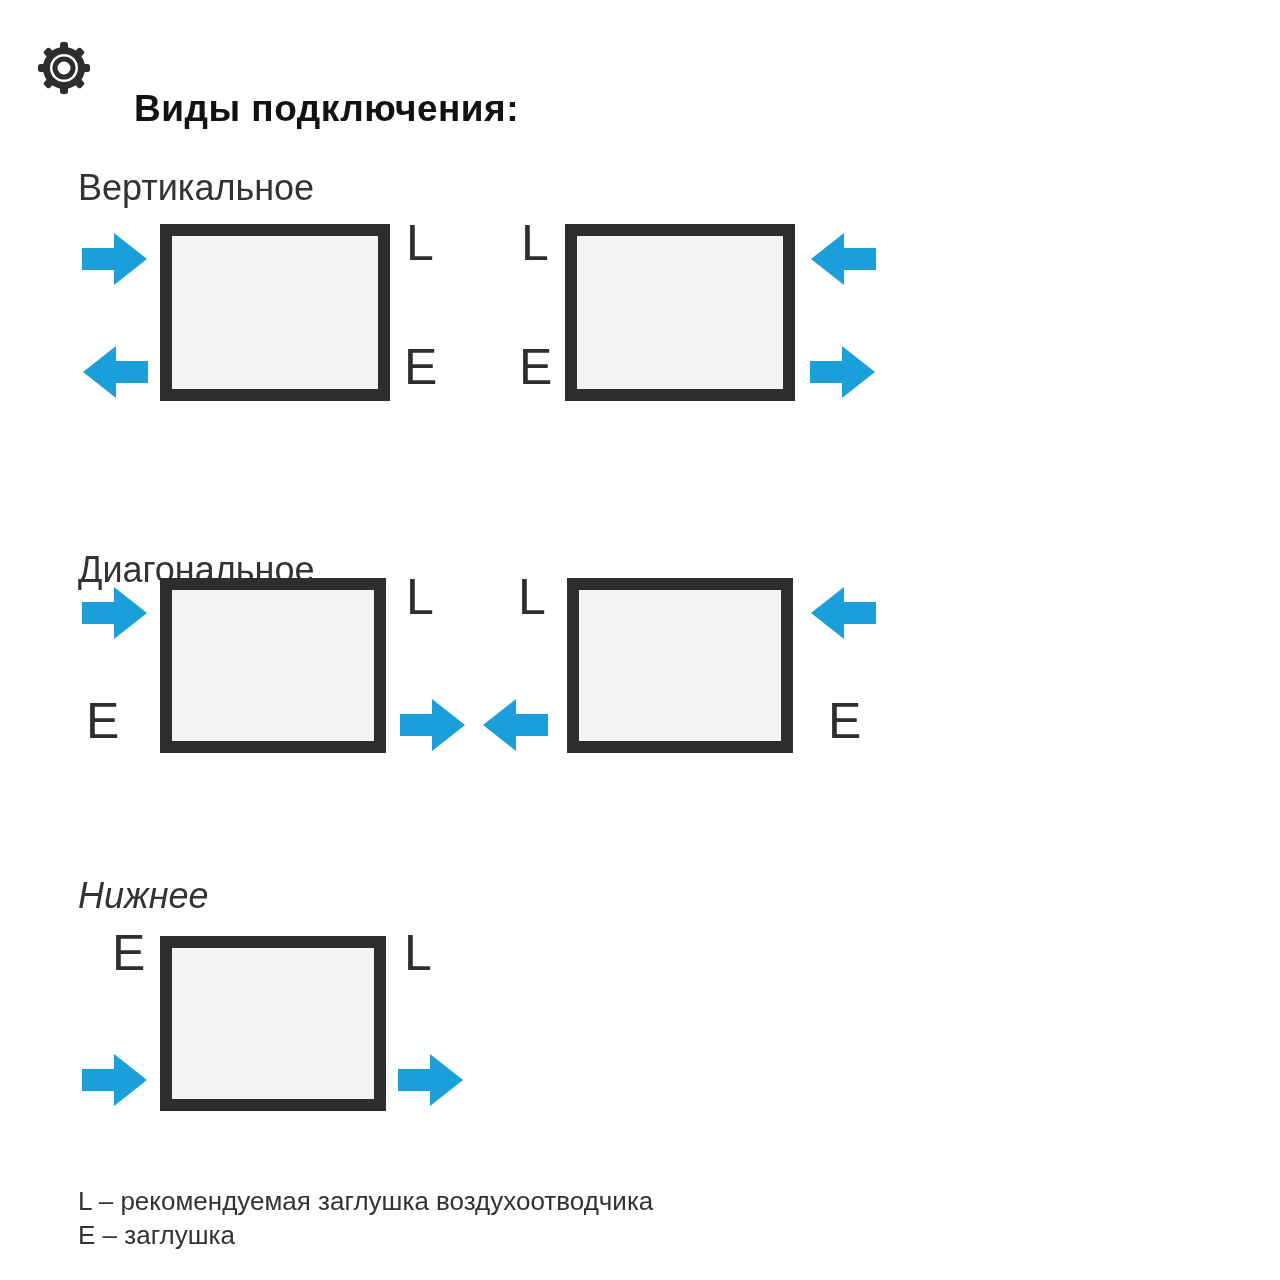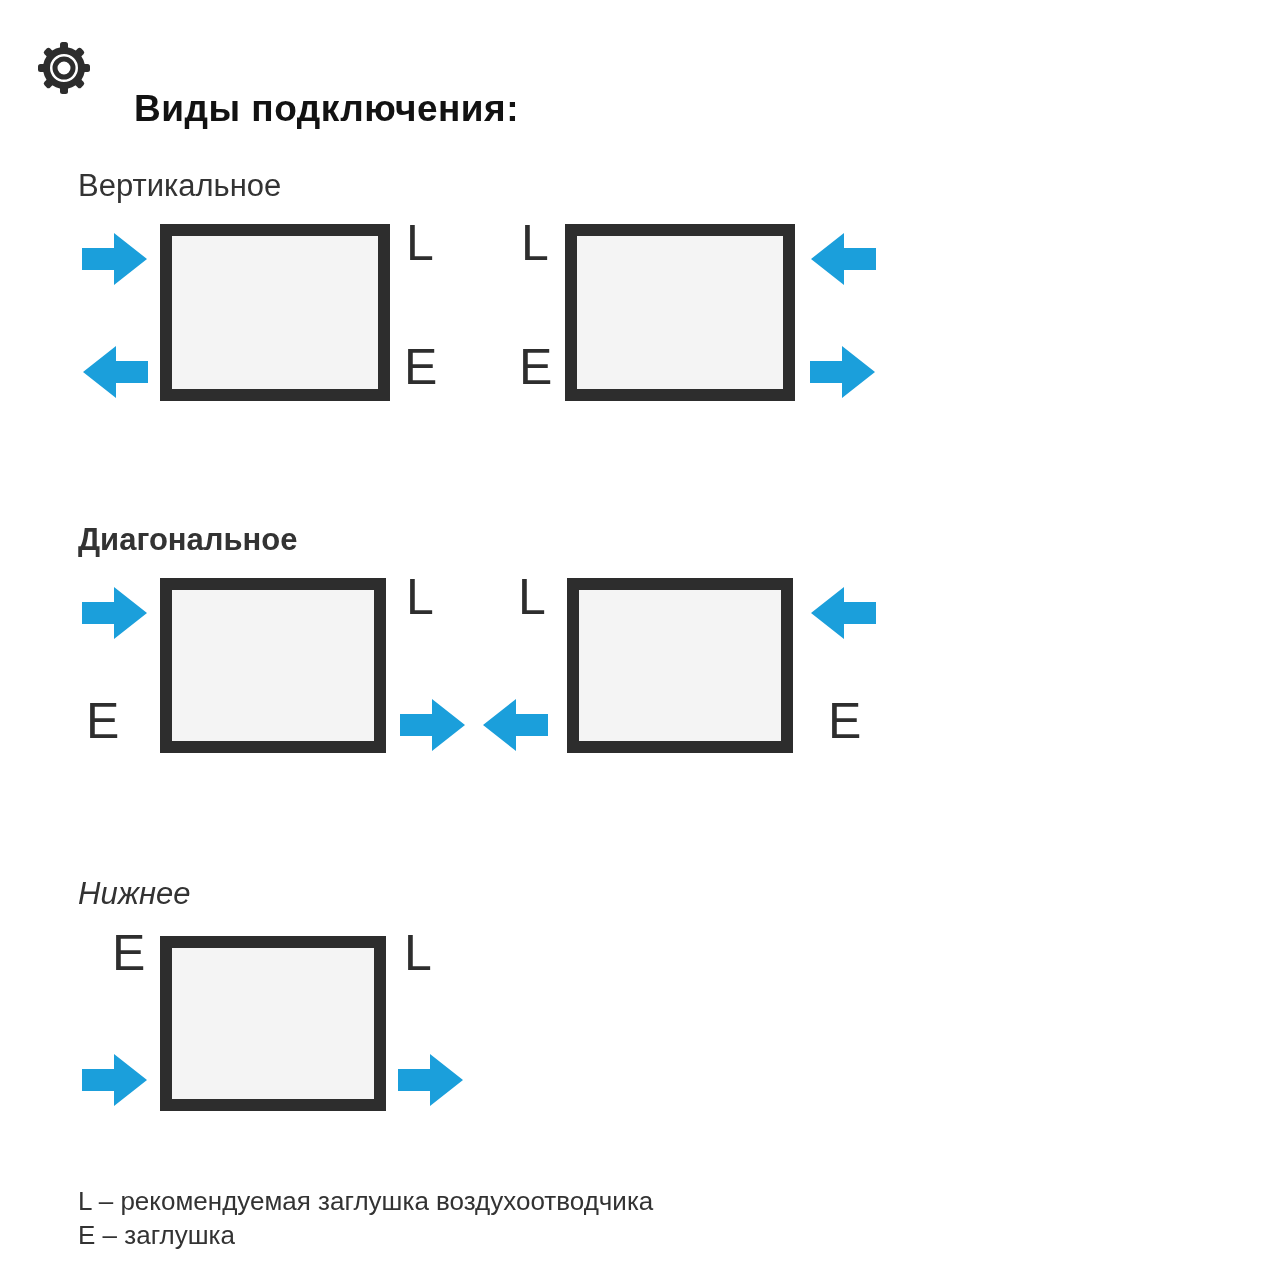--- a/index.html
+++ b/index.html
@@ -15,21 +15,21 @@
     font-family:"Liberation Sans", sans-serif;
     position:relative;
     overflow:hidden;
   }
   .abs{position:absolute;}
   .page-title{
     font-size:37px;font-weight:700;color:#121212;line-height:1;
     letter-spacing:0.5px;
   }
   .section-title{
-    font-size:31px;font-weight:400;color:var(--text);line-height:1;
+    font-size:36px;font-weight:400;color:var(--text);line-height:1;
   }
   .box{
     position:absolute;
     box-sizing:border-box;
     border:12px solid var(--border);
     background:var(--fill);
   }
   .port-label{
     font-size:50px;font-weight:400;color:#2E2E2E;line-height:1;
   }
@@ -93,21 +93,21 @@
     </div>
     <div class="arrow" style="left:810px;top:344px;">
       <svg viewBox="0 0 66 56">
           <polygon fill="currentColor" points="0,17 32,17 32,2 65,28 32,54 32,39 0,39"></polygon>
         </svg>
     </div>
   </div>
 </div>
 
 <div>
-  <div class="abs section-title" style="left:78px;top:524px;font-weight:bold;">Диагональное</div>
+  <div class="abs section-title" style="left:78px;top:552px;">Диагональное</div>
 
   <div>
     <div class="arrow" style="left:82px;top:585px;">
       <svg viewBox="0 0 66 56">
           <polygon fill="currentColor" points="0,17 32,17 32,2 65,28 32,54 32,39 0,39"></polygon>
         </svg>
     </div>
     <div class="box" style="left:160px;top:578px;width:226px;height:175px;"></div>
     <div class="abs port-label" style="left:86px;top:696px;">E</div>
     <div class="abs port-label" style="left:406px;top:572px;">L</div>

